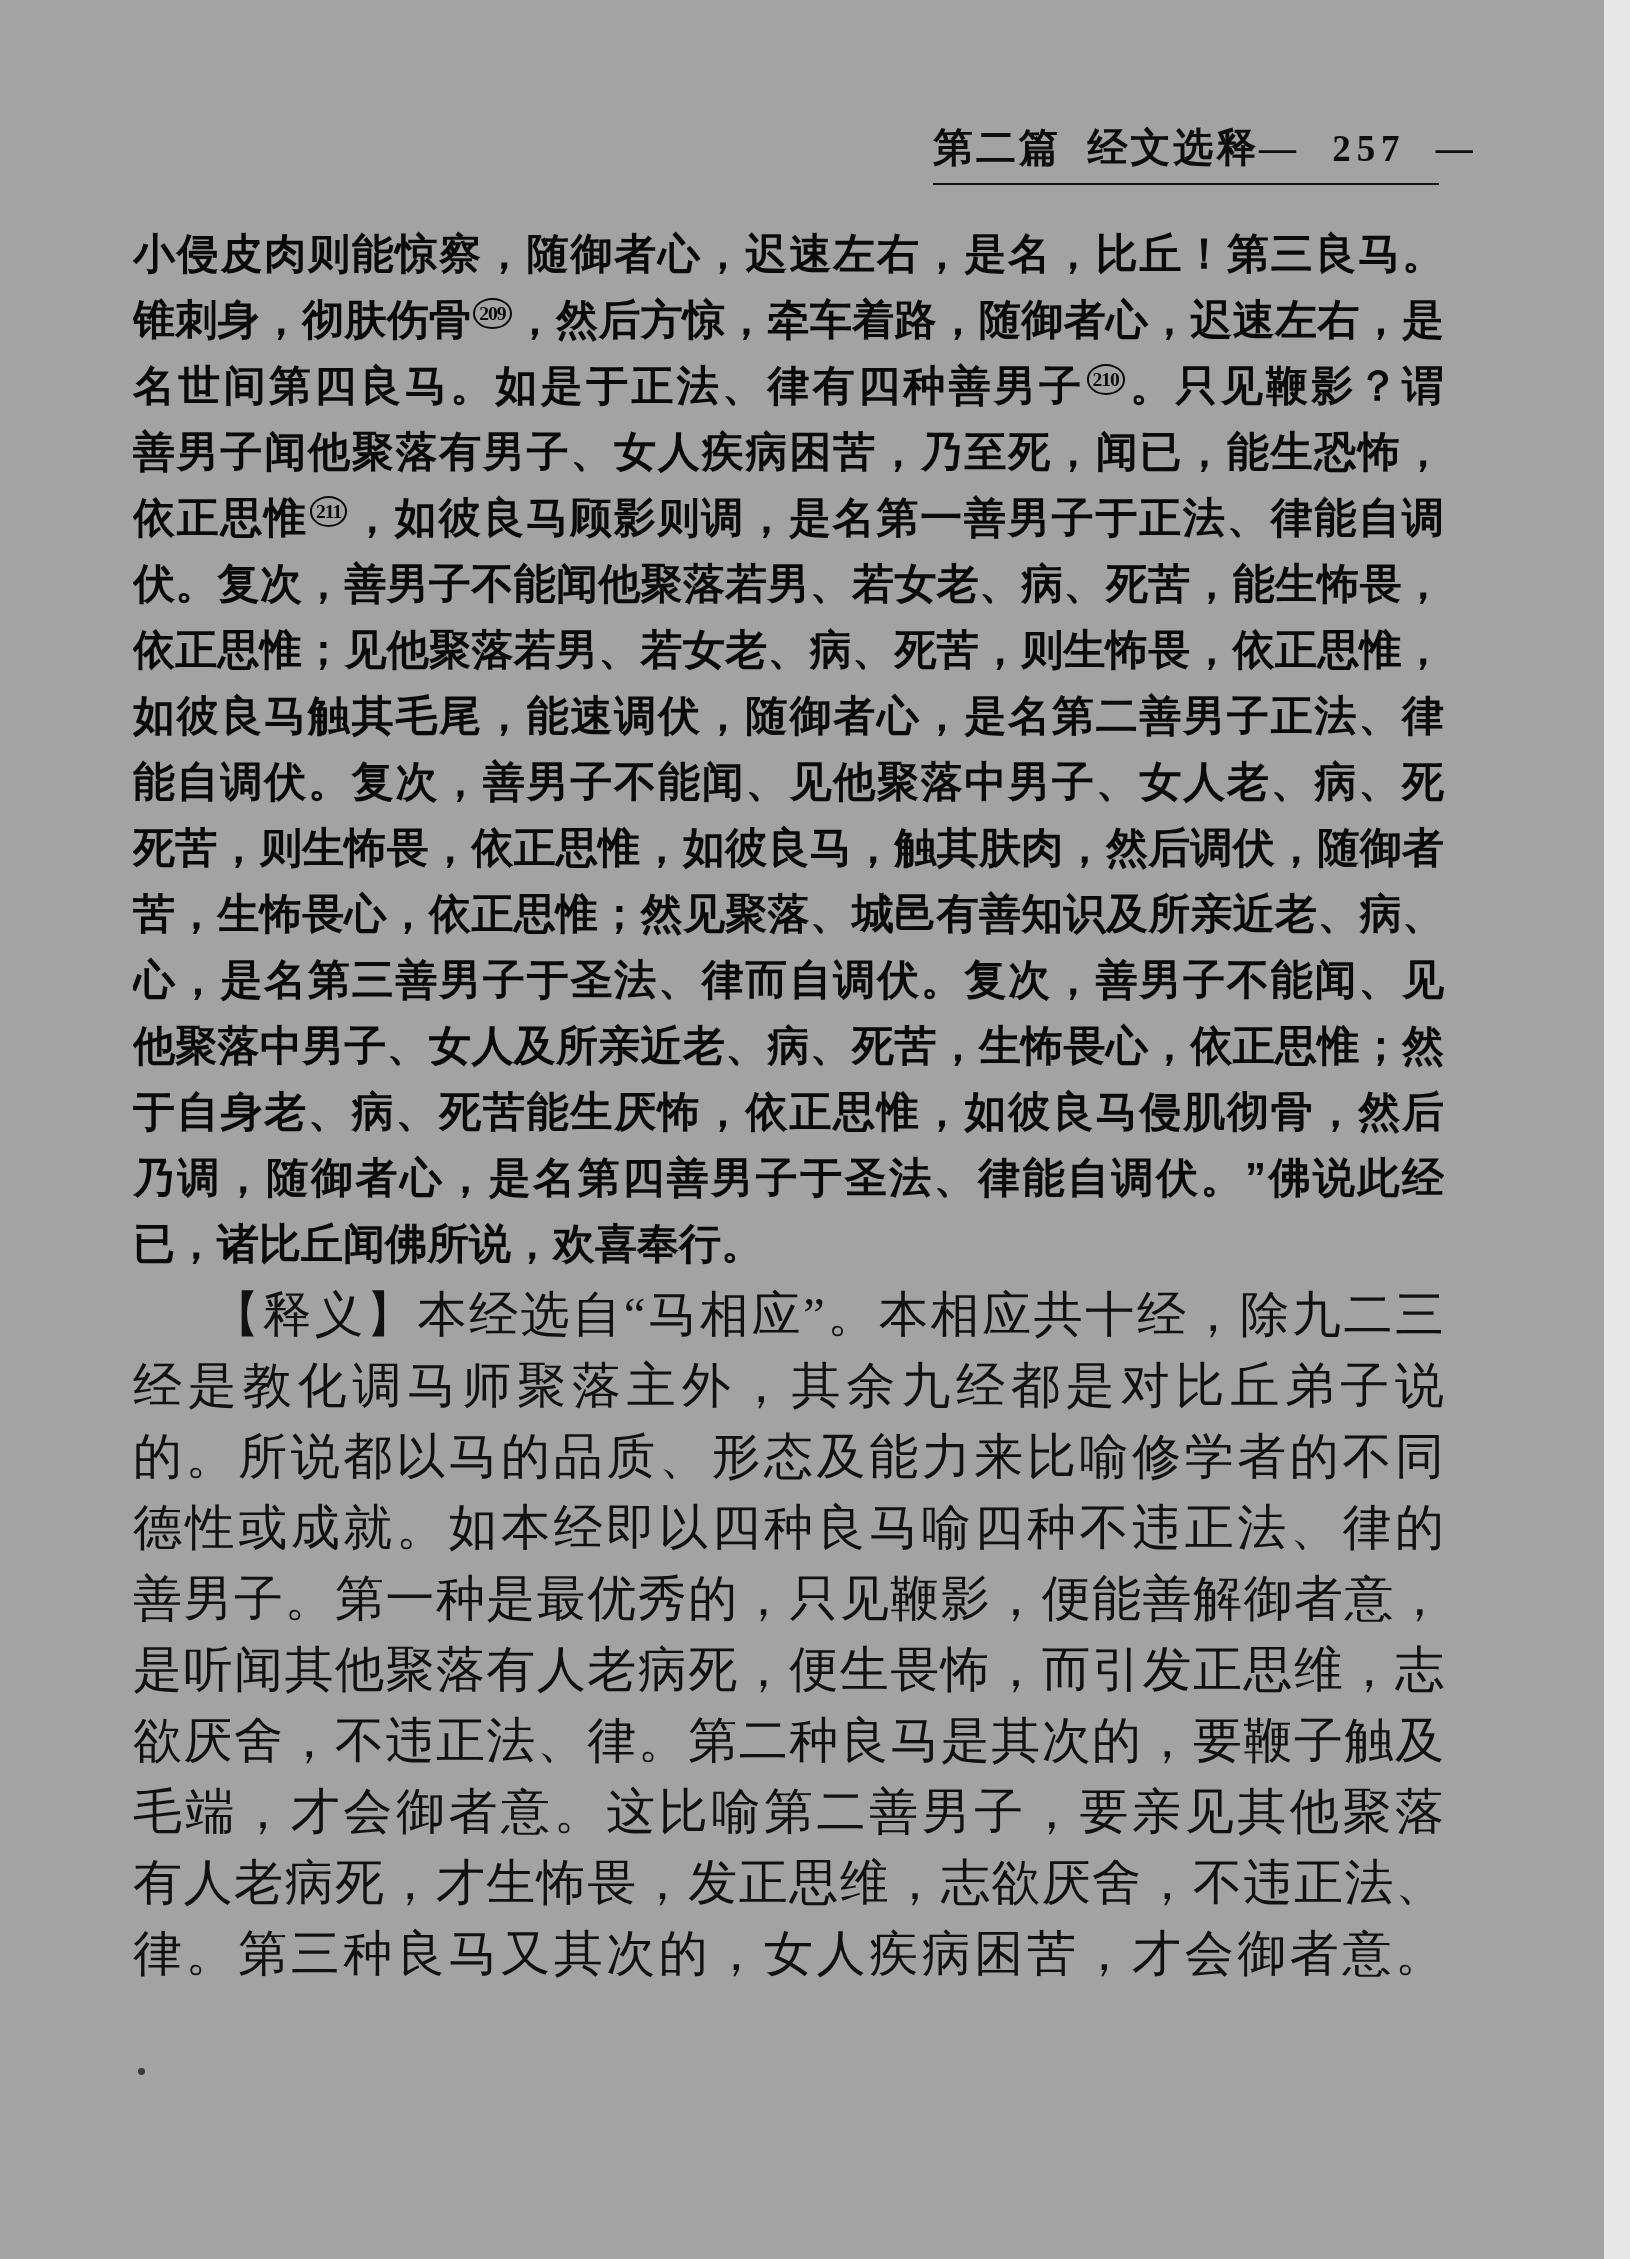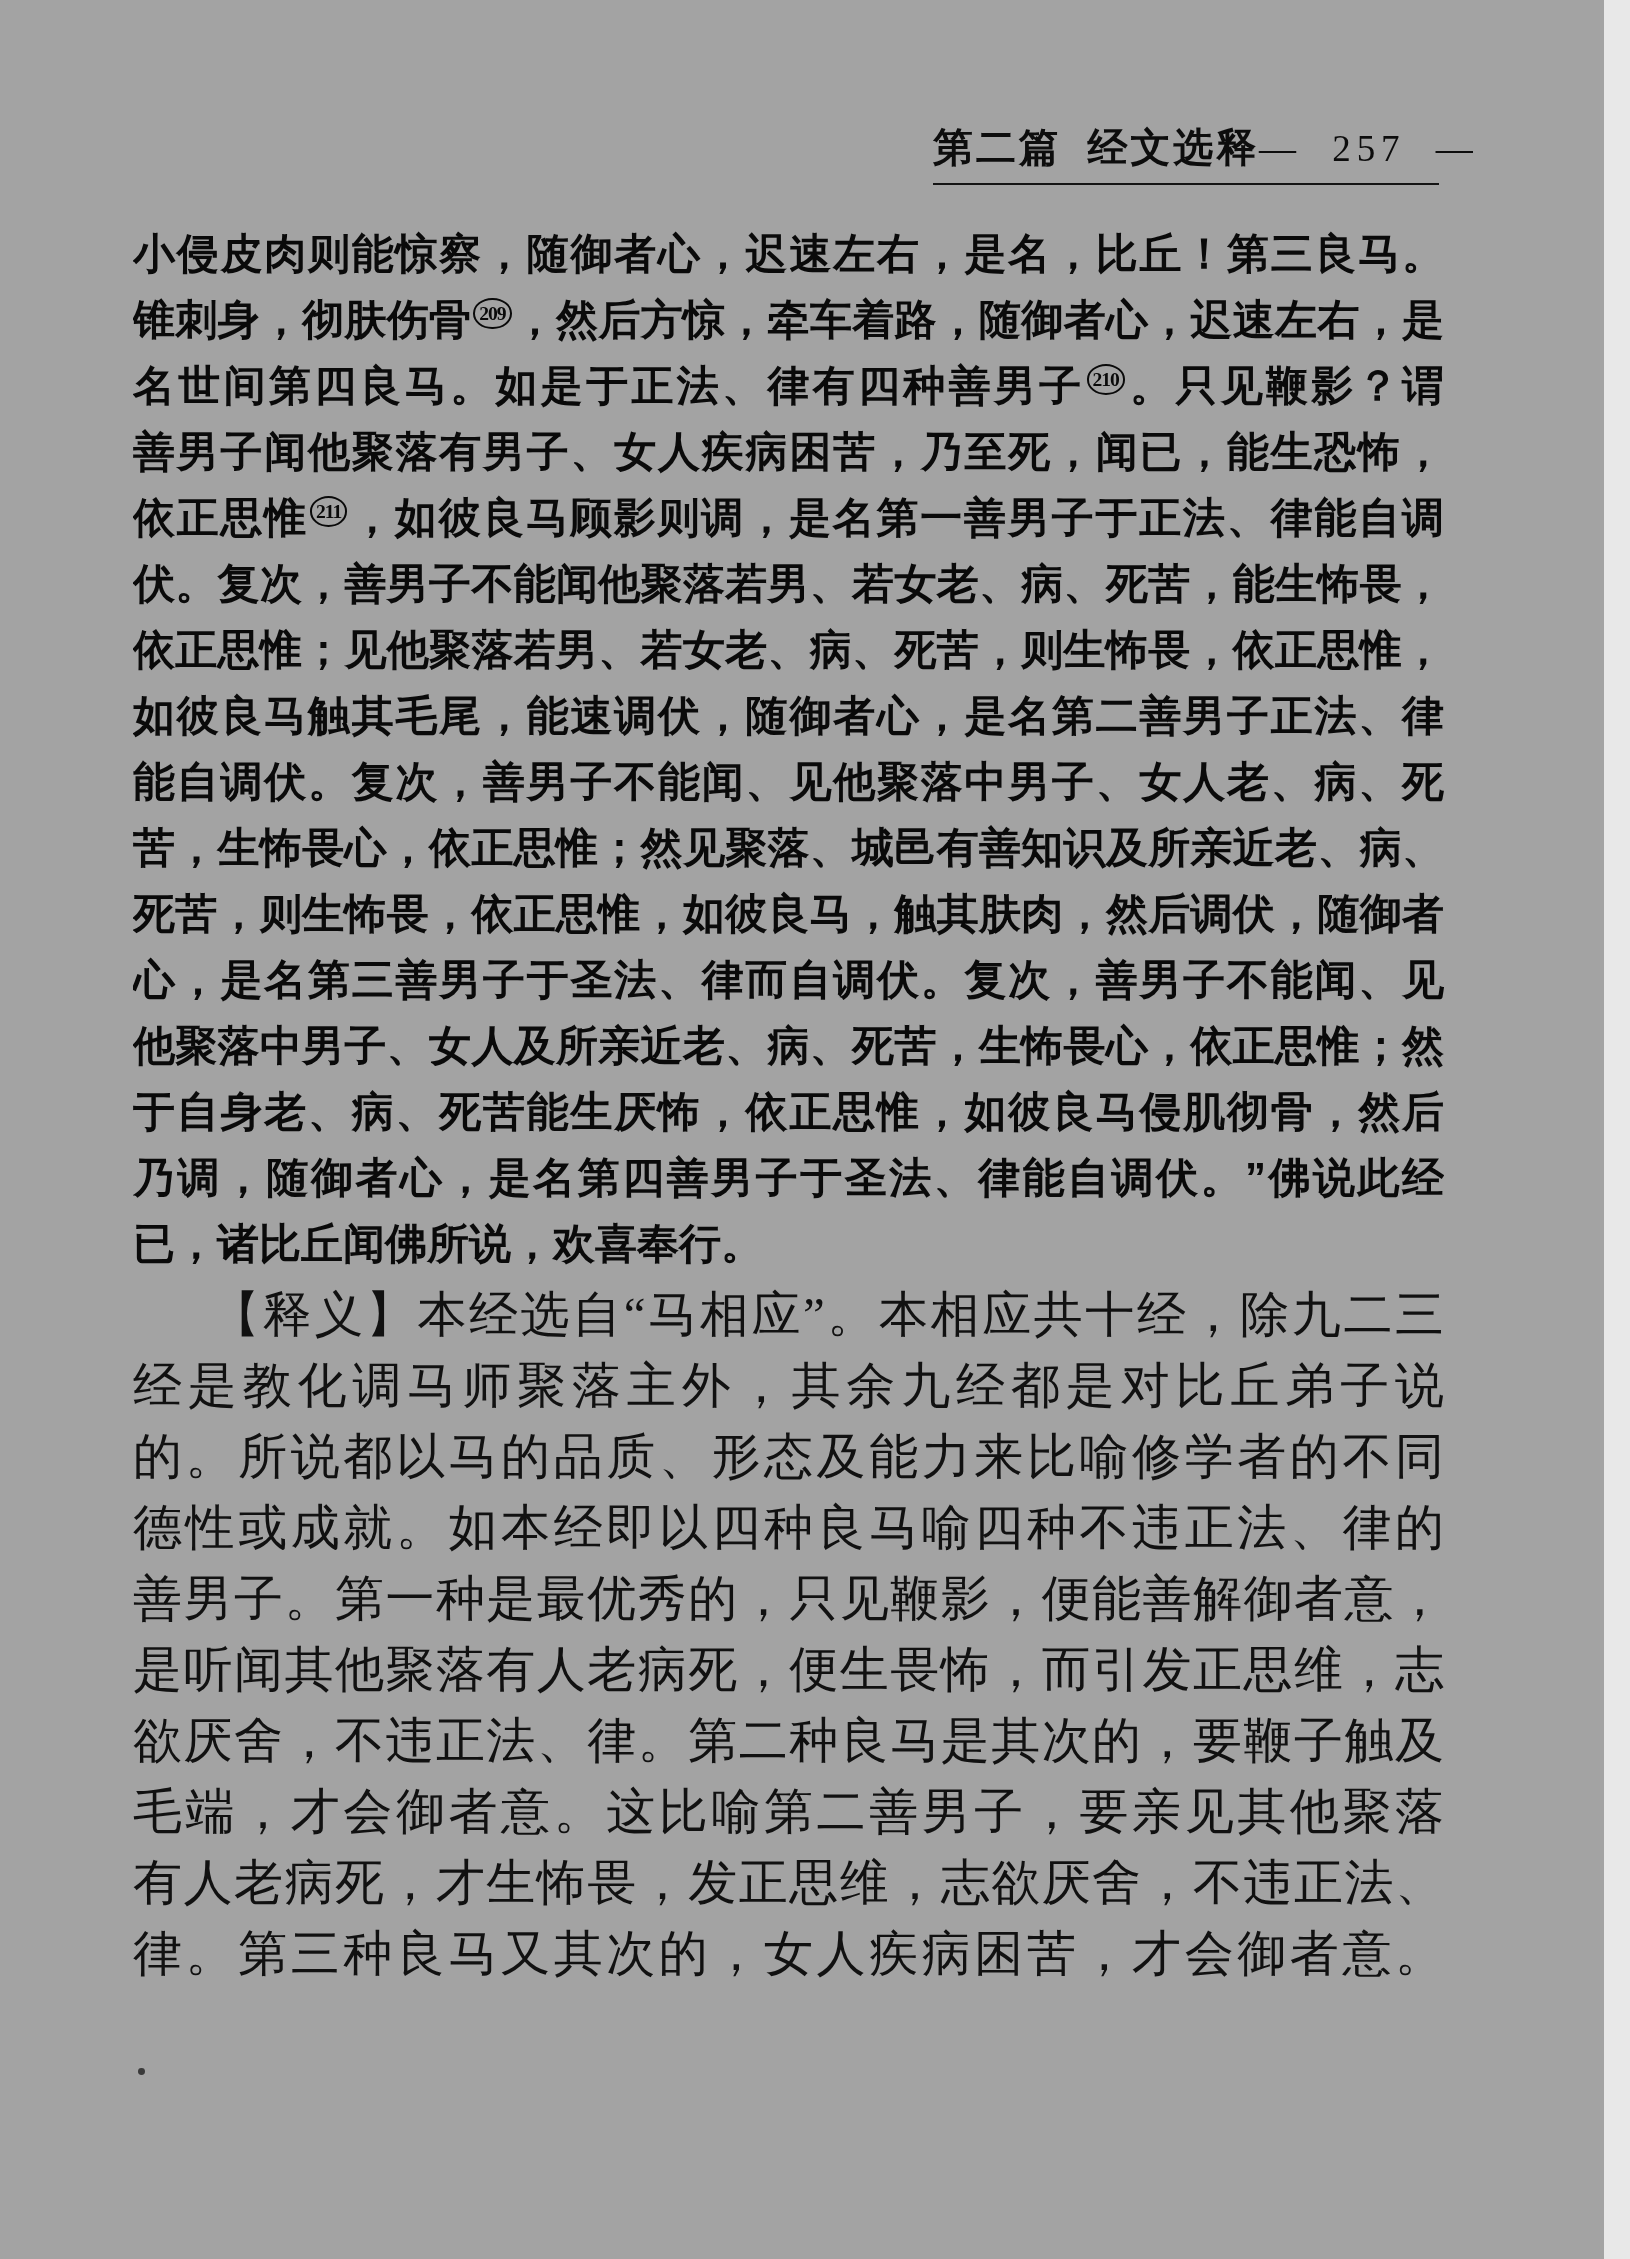--- a/index.html
+++ b/index.html
@@ -15,21 +15,21 @@
   .header{
     position:absolute;
     left:933px;top:110px;width:506px;
     display:flex;justify-content:space-between;align-items:baseline;
     font-family:"Liberation Serif", serif;
     font-weight:700;
     padding-bottom:7.8px;
     border-bottom:2.9px solid #141414;
   }
   .header .section{font-size:40px;letter-spacing:2.9px;white-space:pre;}
-  .header .pageno{font-size:37px;letter-spacing:5.9px;white-space:pre;font-weight:400;margin-top:17px;}
+  .header .pageno{font-size:37px;letter-spacing:5.9px;white-space:pre;font-weight:700;margin-top:17px;}
   
   .textcol{
     position:absolute;
     left:124px;top:221px;width:1311px;margin-left:9px;
   }
   .s-line{
     font-family:"Liberation Sans", sans-serif;
     font-weight:700;
     font-size:42px;
     line-height:66px;
@@ -95,22 +95,22 @@
     <div class="sutra">
       <div class="s-line">小侵皮肉则能惊察，随御者心，迟速左右，是名，比丘！第三良马。</div>
       <div class="s-line"><span>锥刺身，彻肤伤骨</span><sup class="fn">209</sup><span>，然后方惊，牵车着路，随御者心，迟速左右，是</span></div>
       <div class="s-line"><span>名世间第四良马。如是于正法、律有四种善男子</span><sup class="fn">210</sup><span>。只见鞭影？谓</span></div>
       <div class="s-line">善男子闻他聚落有男子、女人疾病困苦，乃至死，闻已，能生恐怖，</div>
       <div class="s-line"><span>依正思惟</span><sup class="fn">211</sup><span>，如彼良马顾影则调，是名第一善男子于正法、律能自调</span></div>
       <div class="s-line">伏。复次，善男子不能闻他聚落若男、若女老、病、死苦，能生怖畏，</div>
       <div class="s-line">依正思惟；见他聚落若男、若女老、病、死苦，则生怖畏，依正思惟，</div>
       <div class="s-line">如彼良马触其毛尾，能速调伏，随御者心，是名第二善男子正法、律</div>
       <div class="s-line">能自调伏。复次，善男子不能闻、见他聚落中男子、女人老、病、死</div>
+      <div class="s-line">死苦，则生怖畏，依正思惟，如彼良马，触其肤肉，然后调伏，随御者</div>
       <div class="s-line">苦，生怖畏心，依正思惟；然见聚落、城邑有善知识及所亲近老、病、</div>
-      <div class="s-line">死苦，则生怖畏，依正思惟，如彼良马，触其肤肉，然后调伏，随御者</div>
       <div class="s-line">心，是名第三善男子于圣法、律而自调伏。复次，善男子不能闻、见</div>
       <div class="s-line">他聚落中男子、女人及所亲近老、病、死苦，生怖畏心，依正思惟；然</div>
       <div class="s-line">于自身老、病、死苦能生厌怖，依正思惟，如彼良马侵肌彻骨，然后</div>
       <div class="s-line">乃调，随御者心，是名第四善男子于圣法、律能自调伏。”佛说此经</div>
       <div class="s-line para-end">已，诸比丘闻佛所说，欢喜奉行。</div>
     </div>
 
     <div class="commentary">
       <div class="c-line indent">【释义】本经选自“马相应”。本相应共十经，除九二三</div>
       <div class="c-line">经是教化调马师聚落主外，其余九经都是对比丘弟子说</div>

